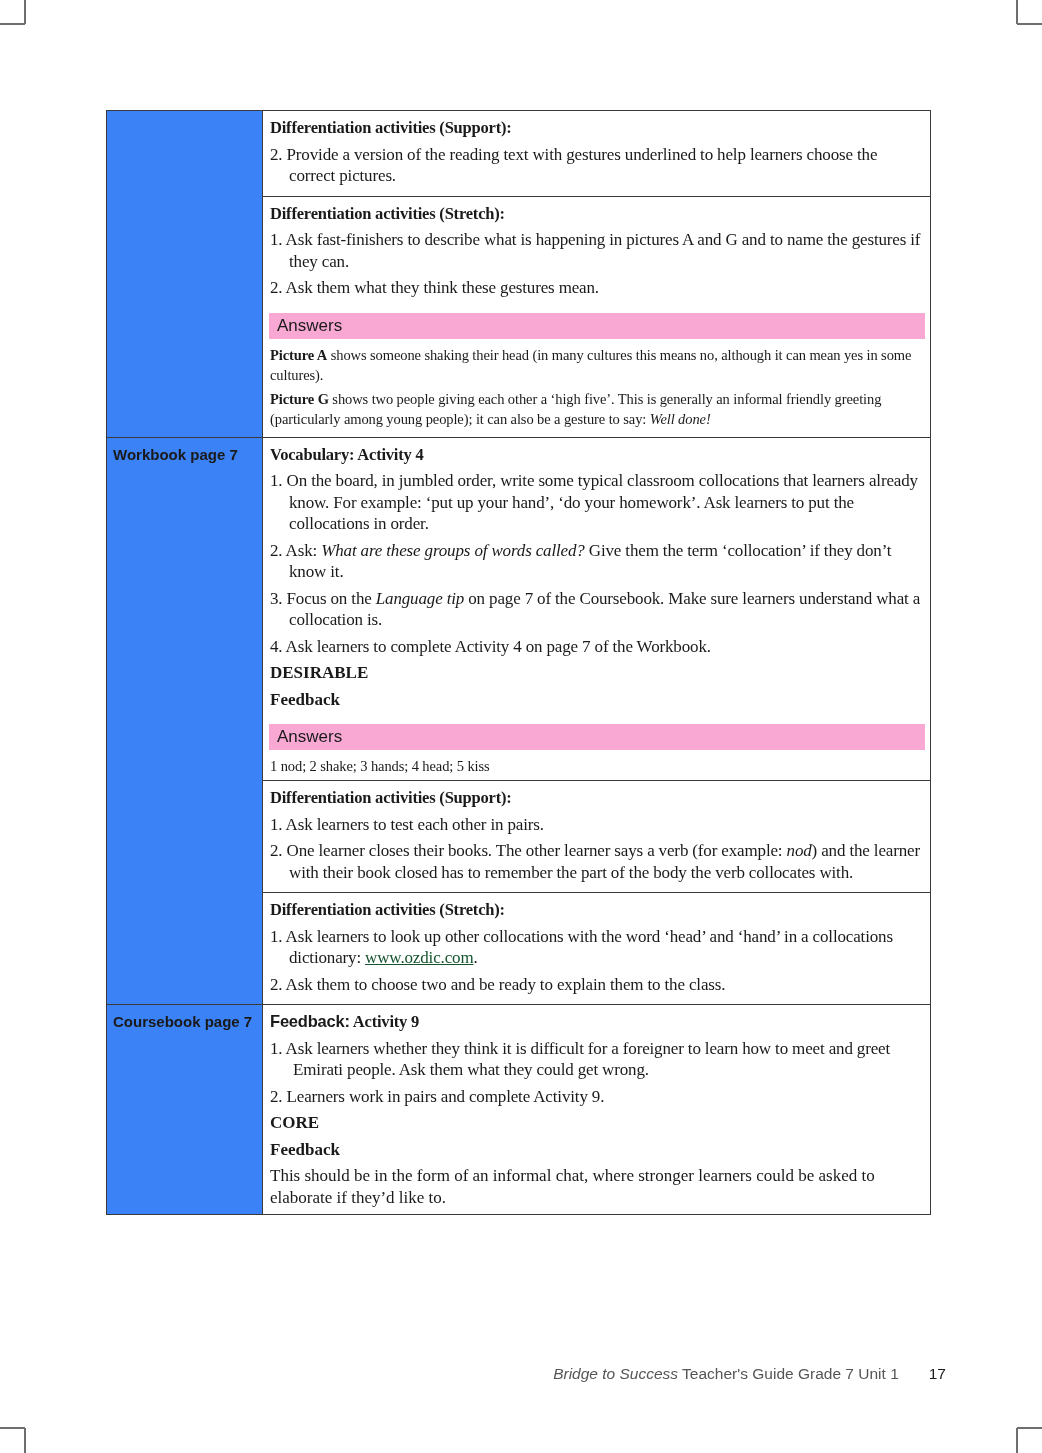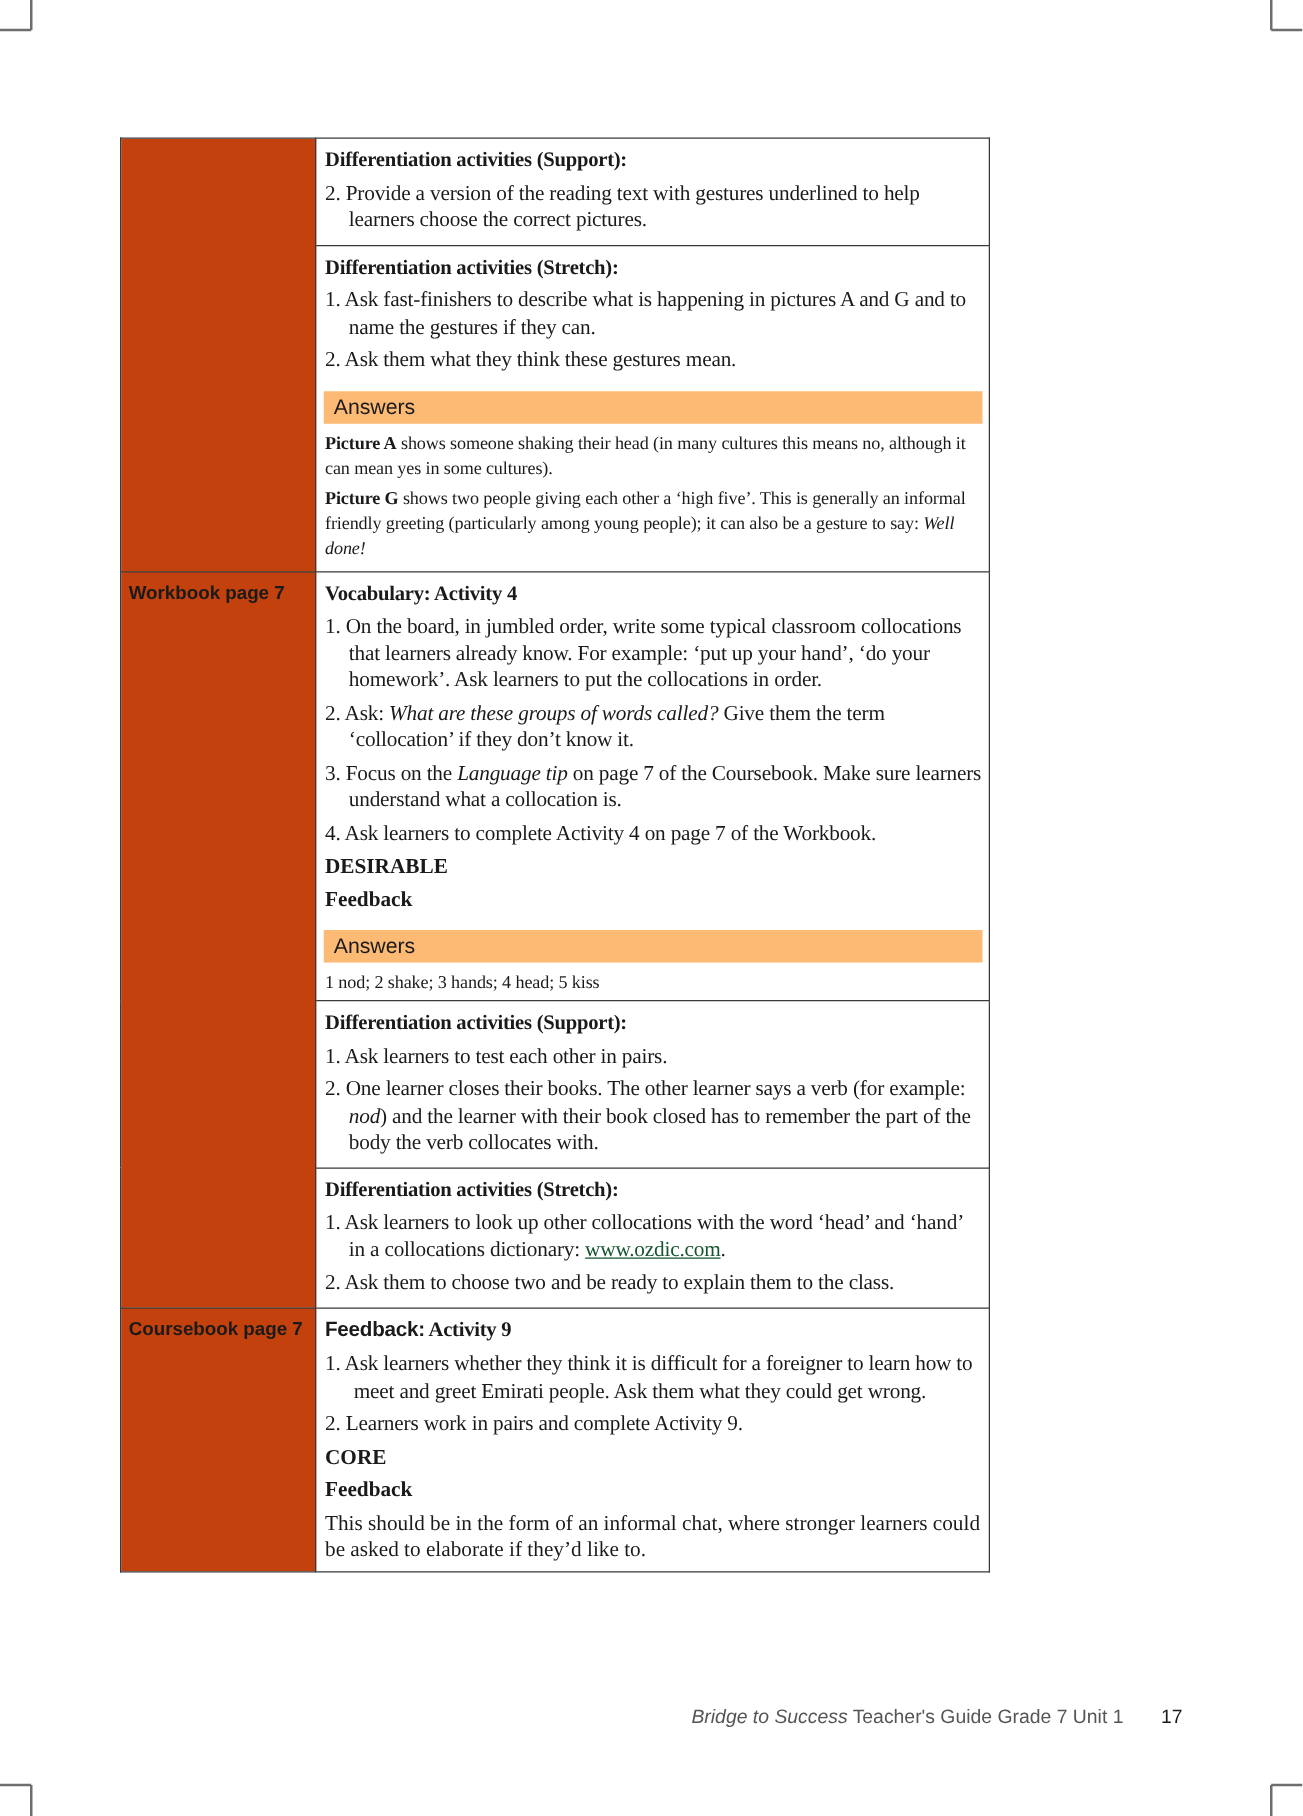--- a/index.html
+++ b/index.html
@@ -2,41 +2,41 @@
 <html><head>
   <meta charset="utf-8">
   <style>
     html, body { margin: 0; padding: 0; }
     body {
       width: 1042px; height: 1453px; position: relative; background: #ffffff;
       font-family: "Liberation Serif", serif; color: #1a1a1a; overflow: hidden;
     }
     .crop { position: absolute; background: #6e6e6e; }
     .doc-table {
-      position: absolute; left: 96px; top: 110px; width: 696px;
+      position: absolute; left: 106px; top: 110px; width: 825px;
       border-collapse: collapse; table-layout: fixed;
     }
     .doc-table td {
       border: 1.5px solid #3a3a3a; vertical-align: top; padding: 0;
     }
     .label-col {
-      width: 156px; background: #c2410c;
+      width: 156px; background: #3b82f6;
       font-family: "Liberation Sans", sans-serif; font-weight: bold;
       font-size: 15px; line-height: 22px; padding: 6px 6px 0 6px !important;
       color: #1a1a1a;
     }
     .cell { padding: 6px 6px 4px 7px !important; font-size: 17px; line-height: 21.5px; }
     .heading { font-weight: bold; font-size: 16.5px; margin: 0 0 5px 0; letter-spacing: -0.2px; }
     .heading .sans { font-family: "Liberation Sans", sans-serif; }
     .item { padding-left: 19px; text-indent: -19px; margin: 0 0 5px 0; letter-spacing: -0.15px; }
     .item.wide { padding-left: 23px; text-indent: -23px; }
     .tag { font-weight: bold; margin: 0 0 5px 0; }
     .para { margin: 0 0 2px 0; }
     .answers-bar {
-      background: #fdba74; font-family: "Liberation Sans", sans-serif;
+      background: #f9a8d4; font-family: "Liberation Sans", sans-serif;
       font-size: 17px; padding: 2px 8px; margin: 14px -1px 6px -1px; line-height: 22px;
     }
     .ans-text {
       font-family: Liberation Serif, serif; font-size: 14.5px; line-height: 20px;
       margin: 0 0 4px 0; letter-spacing: -0.1px;
     }
     .ans-text b { font-weight: bold; }
     a.link { color: #14532d; text-decoration: underline; }
     .footer {
       position: absolute; top: 1365px; right: 96px;

